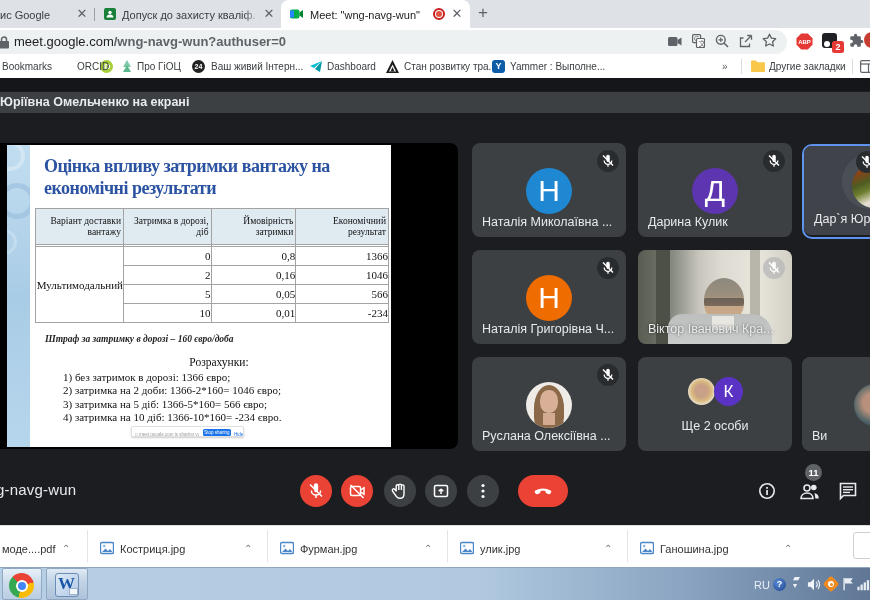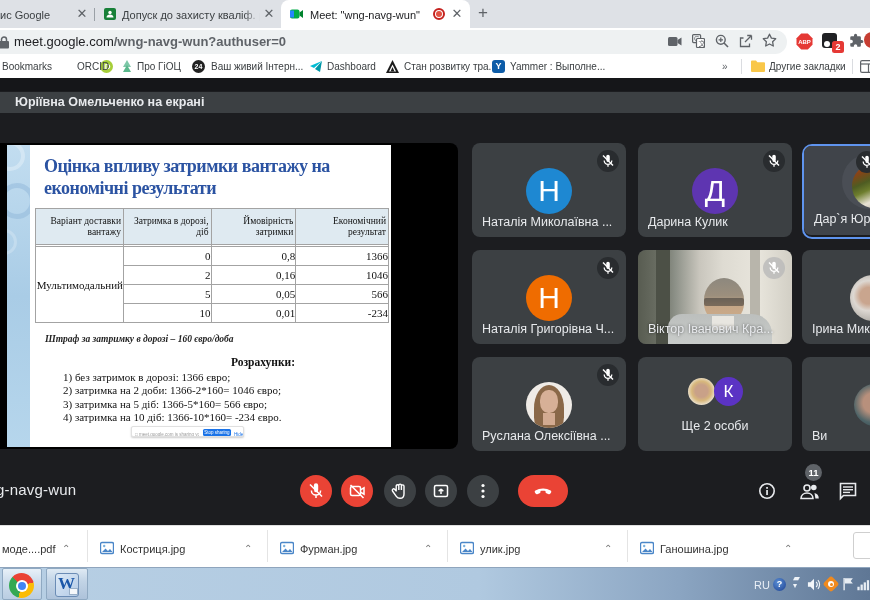--- a/index.html
+++ b/index.html
@@ -12,21 +12,21 @@
   .tabtxt { font-size:11px; color:#3c4043; position:absolute; top:9px; white-space:nowrap; }
   .tabx { position:absolute; top:7px; width:14px; height:14px; color:#5f6368; font-size:13px; line-height:14px; text-align:center; }
   #activetab { position:absolute; left:281px; top:0; width:189px; height:28px; background:#fff; border-radius:8px 8px 0 0; }
   #toolbar { left:0; top:28px; width:870px; height:28px; background:#fff; }
   #omnibox { left:-20px; top:30px; width:807px; height:24px; background:#eef1f2; border-radius:12px; }
   #bookbar { left:0; top:56px; width:870px; height:22px; background:#fff; }
   .bm { position:absolute; top:5px; font-size:10px; color:#3c4043; white-space:nowrap; }
 
   
   #meet { left:0; top:78px; width:870px; height:449px; background:#1c1d20; }
-  #banner { position:absolute; left:0; top:14px; width:870px; height:21px; background:#3c4043; color:#e8eaed; font-size:12.5px; font-weight:bold; line-height:21px; padding-left:15px; }
+  #banner { position:absolute; left:0; top:14px; width:870px; height:21px; background:#3c4043; color:#e8eaed; font-size:12.5px; font-weight:bold; line-height:21px; padding-left:0; }
   #present { position:absolute; left:-10px; top:65px; width:468px; height:306px; background:#000; border-radius:8px; overflow:hidden; }
   #slide { position:absolute; left:17px; top:2px; width:384px; height:302px; background:#fff; }
   #sidebar { position:absolute; left:0; top:0; width:23px; height:302px; background:linear-gradient(180deg,#c2ddf0 0%,#a9cce6 50%,#b6d6ec 100%); overflow:hidden; }
   #stable { position:absolute; left:28px; top:63px; width:354px; border-collapse:collapse; font-family:"Liberation Serif",serif; color:#111; }
   #stable td { border:1px solid #a3a3a3; text-align:right; }
   .hrow td { background:#dfeaf1; font-size:9.5px; line-height:11px; height:36px; padding:1px 2px; }
   .gaprow td { border:none; border-top:1px solid #333; border-bottom:1px solid #333; height:2px; }
   .drow td { font-size:11px; height:18px; line-height:18px; padding:0; }
   .mcell { font-size:10px; background:#fff; }
   #sharebar { position:absolute; left:124px; top:281px; width:113px; height:11px; background:#fff; border:1px solid #e0e0e0; border-radius:2px; box-shadow:0 1px 2px rgba(0,0,0,.2); white-space:nowrap; line-height:9px; padding-left:2px; overflow:hidden; }
@@ -201,21 +201,21 @@
               <td>566</td>
             </tr>
         <tr class="drow">
               <td>10</td>
               <td>0,01</td>
               <td>-234</td>
             </tr>
       </tbody>
         </table>
       <div style="position:absolute;left:38px;top:189px;font-family:'Liberation Serif',serif;font-style:italic;font-weight:bold;font-size:9.5px;color:#222;">Штраф за затримку в дорозі – 160 євро/доба</div>
-      <div style="position:absolute;left:0;top:211px;width:424px;text-align:center;font-family:'Liberation Serif',serif;font-weight:bold;font-size:11.5px;color:#111;margin-left:44px;">Розрахунки:</div>
+      <div style="position:absolute;left:0;top:211px;width:424px;text-align:center;font-family:'Liberation Serif',serif;font-weight:normal;font-size:11.5px;color:#111;">Розрахунки:</div>
       <div style="position:absolute;left:56px;top:226px;font-family:'Liberation Serif',serif;font-size:11px;color:#111;line-height:13.4px;">1) без затримок в дорозі: 1366 євро;<br>2) затримка на 2 доби: 1366-2*160= 1046 євро;<br>3) затримка на 5 діб: 1366-5*160= 566 євро;<br>4) затримка на 10 діб: 1366-10*160= -234 євро.</div>
       <div id="sharebar">
         <span style="position:absolute;left:3px;top:3px;color:#9a9a9a;font-size:4.5px;width:64px;overflow:hidden;white-space:nowrap;">□ meet.google.com is sharing your screen.</span>
         <span style="position:absolute;left:71px;top:1.5px;width:28px;height:7.5px;background:#1a73e8;color:#fff;font-size:4.5px;border-radius:1.5px;text-align:center;line-height:7.5px;">Stop sharing</span>
         <span style="position:absolute;left:102px;top:3px;color:#1a73e8;font-size:4.5px;">Hide</span>
       </div>
     </div>
   </div>
 
   <div class="tile" id="t11" style="left:472px;top:65px;">
@@ -275,24 +275,20 @@
     <div style="position:absolute;left:74px;top:66px;width:22px;height:14px;background:#e8e6e0;"></div>
     <div class="tname" style="text-shadow:0 0 3px rgba(0,0,0,.6);">Віктор Іванович Кра...</div>
     <div class="micoff" style="background:rgba(185,185,185,.8);"><svg width="22" height="22" viewBox="0 0 22 22">
           <g stroke="#fff" stroke-width="1.3" fill="none">
             <path d="M9.2 6.5a1.8 1.8 0 0 1 3.6 0v3.6a1.8 1.8 0 0 1-3.2 1.1" fill="#fff" stroke="none"></path>
             <path d="M7.2 10.5a3.8 3.8 0 0 0 7.6 0M11 14.5v2.2"></path>
             <path d="M6 5.5l10 10" stroke-width="1.4"></path>
           </g>
         </svg></div>
   </div>
-  <div class="tile" id="t23" style="left:802px;top:172px;width:68px;border-radius:8px 0 0 8px;">
-    <div class="avatar" style="left:48px;top:25px;width:46px;height:46px;background:radial-gradient(circle at 40% 45%,#c9a58e 0 22%,#ddd8d2 40%,#b8b4ae 65%,#8a8680 100%);"></div>
-    <div class="tname">Ірина Мик</div>
-  </div>
   <div class="tile" id="t31" style="left:472px;top:279px;">
     <div class="avatar" style="left:54px;top:25px;width:46px;height:46px;background:#efebe6;overflow:hidden;">
       <div style="position:absolute;left:8px;top:3px;width:30px;height:46px;background:#8a6848;border-radius:50% 50% 30% 30%;"></div>
       <div style="position:absolute;left:14px;top:8px;width:18px;height:23px;background:#d7b097;border-radius:46%;"></div>
       <div style="position:absolute;left:17px;top:31px;width:12px;height:12px;background:#d3ab91;"></div>
     </div>
     <div class="tname">Руслана Олексіївна ...</div>
     <div class="micoff"><svg width="22" height="22" viewBox="0 0 22 22">
           <g stroke="#fff" stroke-width="1.3" fill="none">
             <path d="M9.2 6.5a1.8 1.8 0 0 1 3.6 0v3.6a1.8 1.8 0 0 1-3.2 1.1" fill="#fff" stroke="none"></path>

